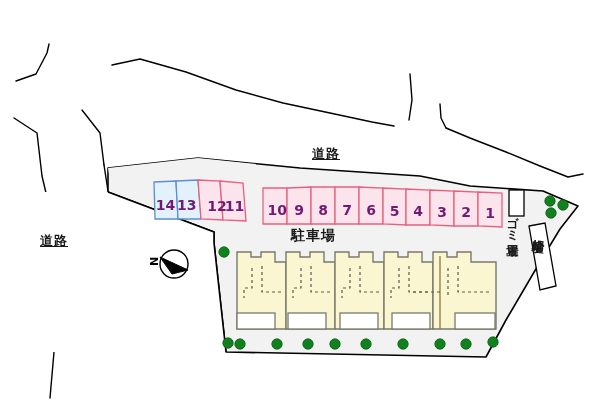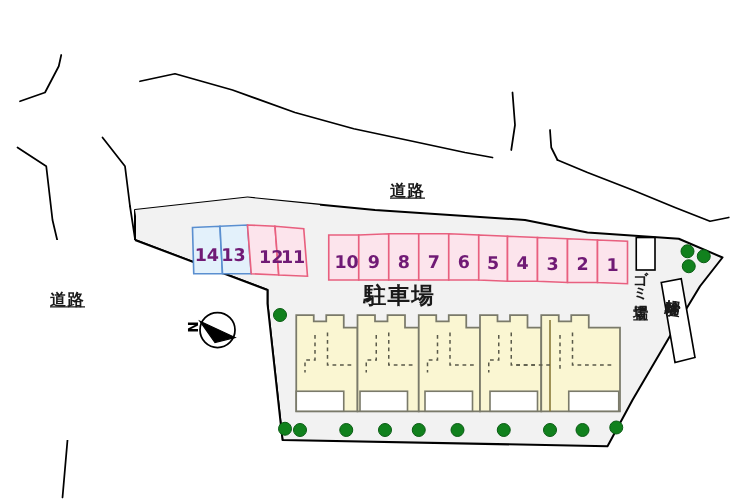--- a/index.html
+++ b/index.html
@@ -44,21 +44,21 @@
   }
   .jp {
     font-family: "DejaVu Sans", "Liberation Sans", sans-serif;
   }
   .road-label {
     font-size: 13px;
     letter-spacing: 1px;
     text-decoration: underline;
   }
   .parking-label {
-    font-size: 18px;
+    font-size: 14px;
     letter-spacing: 1px;
   }
   .vert-label {
     writing-mode: vertical-rl;
     text-orientation: upright;
     font-size: 12px;
     line-height: 1.05;
     letter-spacing: 0px;
   }
   .compass-n {

